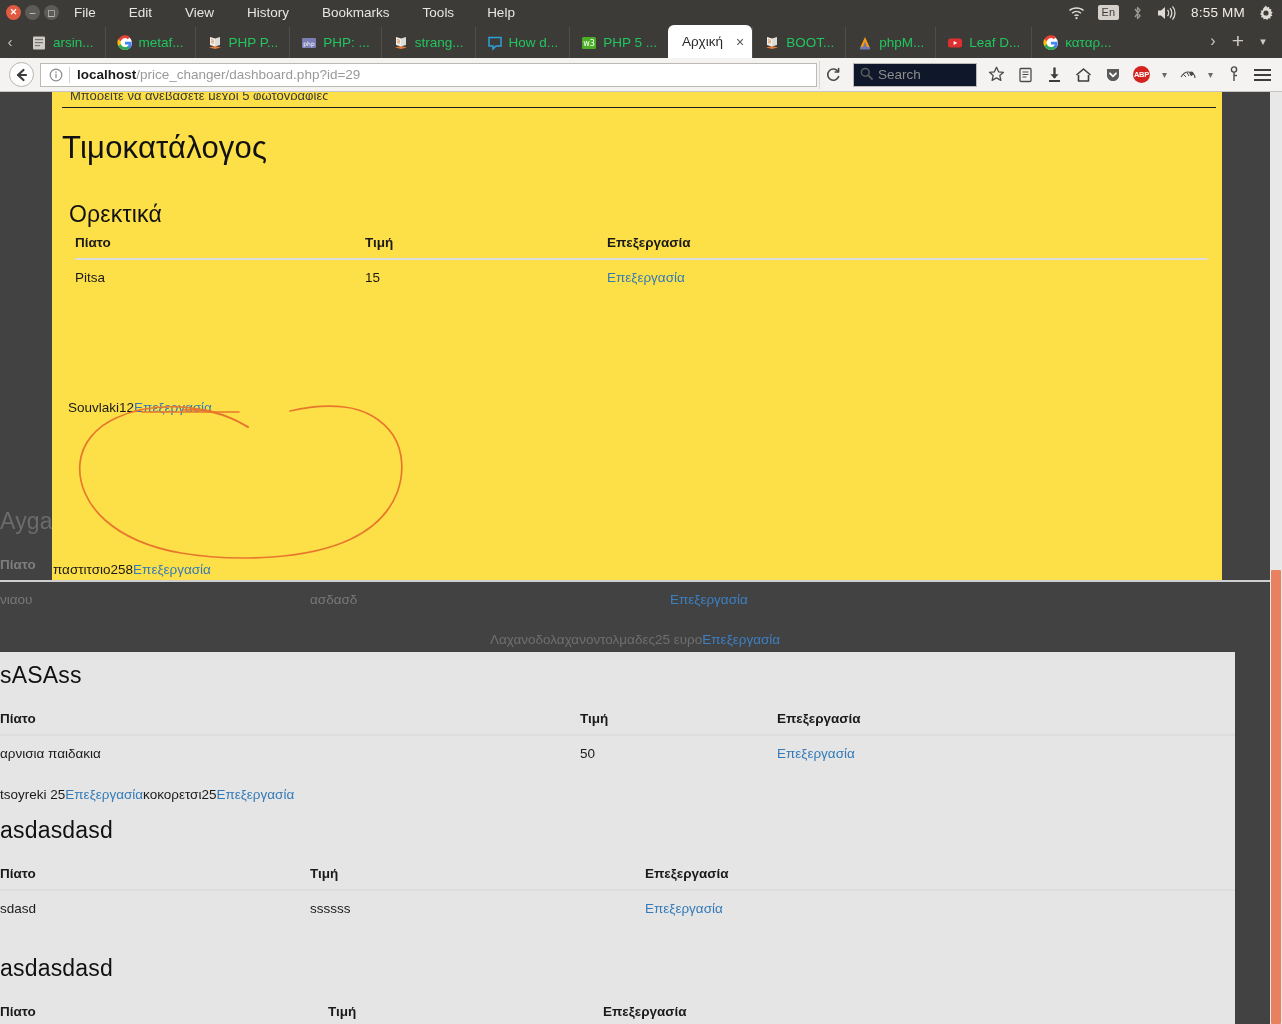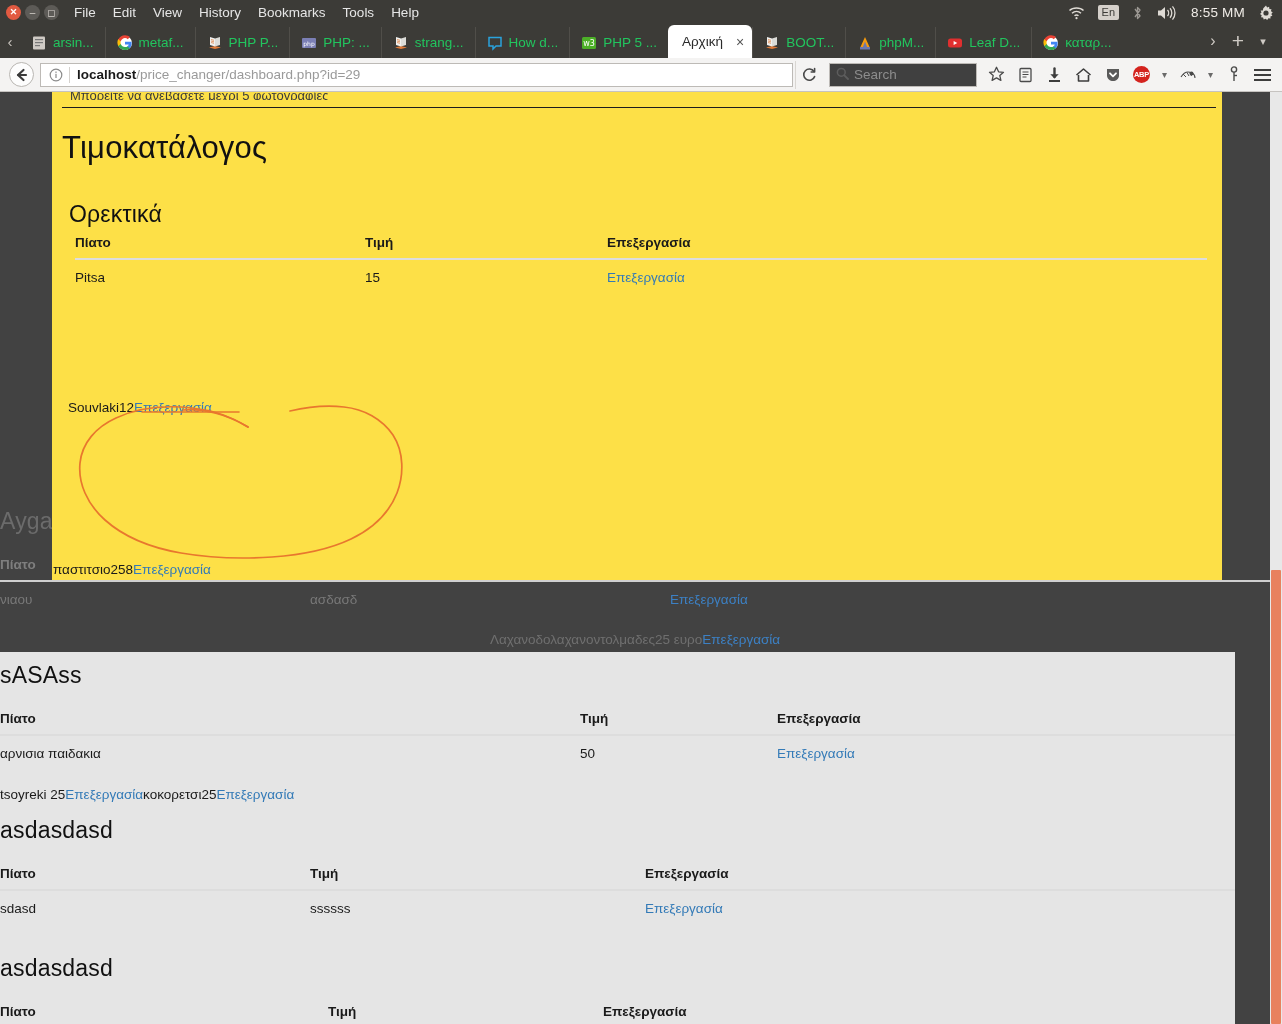--- a/index.html
+++ b/index.html
@@ -17,21 +17,21 @@
     display: flex; align-items: center;
     color: #e6e6e6; font-size: 13.5px;
     position: relative;
   }
   .win-controls { display: flex; align-items: center; gap: 4px; padding: 0 7px 0 6px; }
   .wc { width: 15px; height: 15px; border-radius: 50%; background: #5d5b57;
         display: flex; align-items: center; justify-content: center;
         color: #d8d3cd; font-size: 10px; line-height: 1; }
   .wc.close { background: #e25a41; color: #fff; font-size: 9px; font-weight: bold; }
   .wc .gl { transform: translateY(-0.5px); }
-  .menus { display: flex; align-items: center; gap: 17px; margin-left: 8px; }
+  .menus { display: flex; align-items: center; gap: 33px; margin-left: 8px; }
   .menus span { cursor: default; }
   .tray { position: absolute; right: 8px; top: 0; height: 25px;
           display: flex; align-items: center; gap: 13px; }
   .tray .ti { display: flex; align-items: center; color: #dedad4; }
   .kbd-ind { background: #d5d0ca; color: #3c3b37; font-size: 11px;
              padding: 1px 4px 1px 4px; border-radius: 2px; line-height: 13px; }
   .clock { font-size: 13.5px; color: #f0ece7; letter-spacing: .2px; }
 
   
   .tabstrip {
@@ -79,21 +79,21 @@
     font-size: 13.5px; min-width: 0;
   }
   .ident { display: flex; align-items: center; color: #7a7a7a; padding: 0 6px 0 4px; font-size: 13px; }
   .url-sep { width: 1px; height: 16px; background: #d4d1cd; margin-right: 7px; }
   .url-text { color: #9a9a9a; white-space: nowrap; overflow: hidden; }
   .url-text b { color: #1a1a1a; font-weight: bold; }
   .reload { width: 27px; height: 28px; display: flex; align-items: center;
             justify-content: center; color: #4a4a4a; font-size: 15px;
             border-left: 1px solid #d9d6d2; flex: none; }
   .searchbar {
-    width: 148px; height: 24px; background: #404040; border: 1px solid #bdbab6;
+    width: 124px; height: 24px; background: #0f172a; border: 1px solid #bdbab6;
     display: flex; align-items: center; gap: 5px; padding: 0 6px; margin-left: 7px; flex: none;
   }
   .searchbar .ph { color: #8d8d8d; font-size: 13.5px; }
   .tb-icons { display: flex; align-items: center; gap: 2px; margin-left: 6px; flex: none; }
   .tbi { width: 27px; height: 28px; display: flex; align-items: center;
          justify-content: center; color: #4a4a4a; }
   .tbi.chev { width: 15px; font-size: 10px; color: #6a6a6a; }
   .abp { width: 17px; height: 17px; border-radius: 50%; background: #d4231e;
          color: #fff; font-size: 7.5px; font-weight: bold; display: flex;
          align-items: center; justify-content: center; letter-spacing: -0.2px; }

